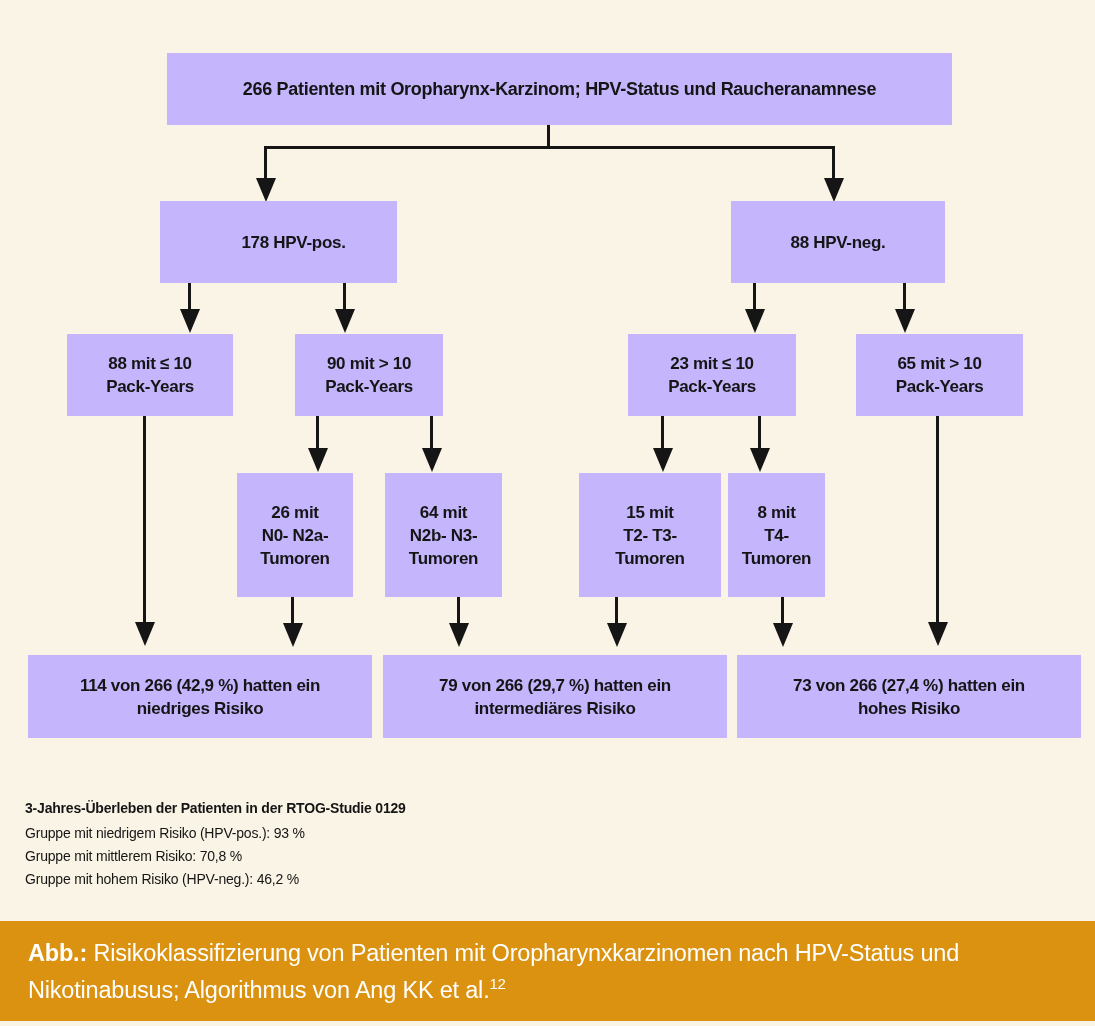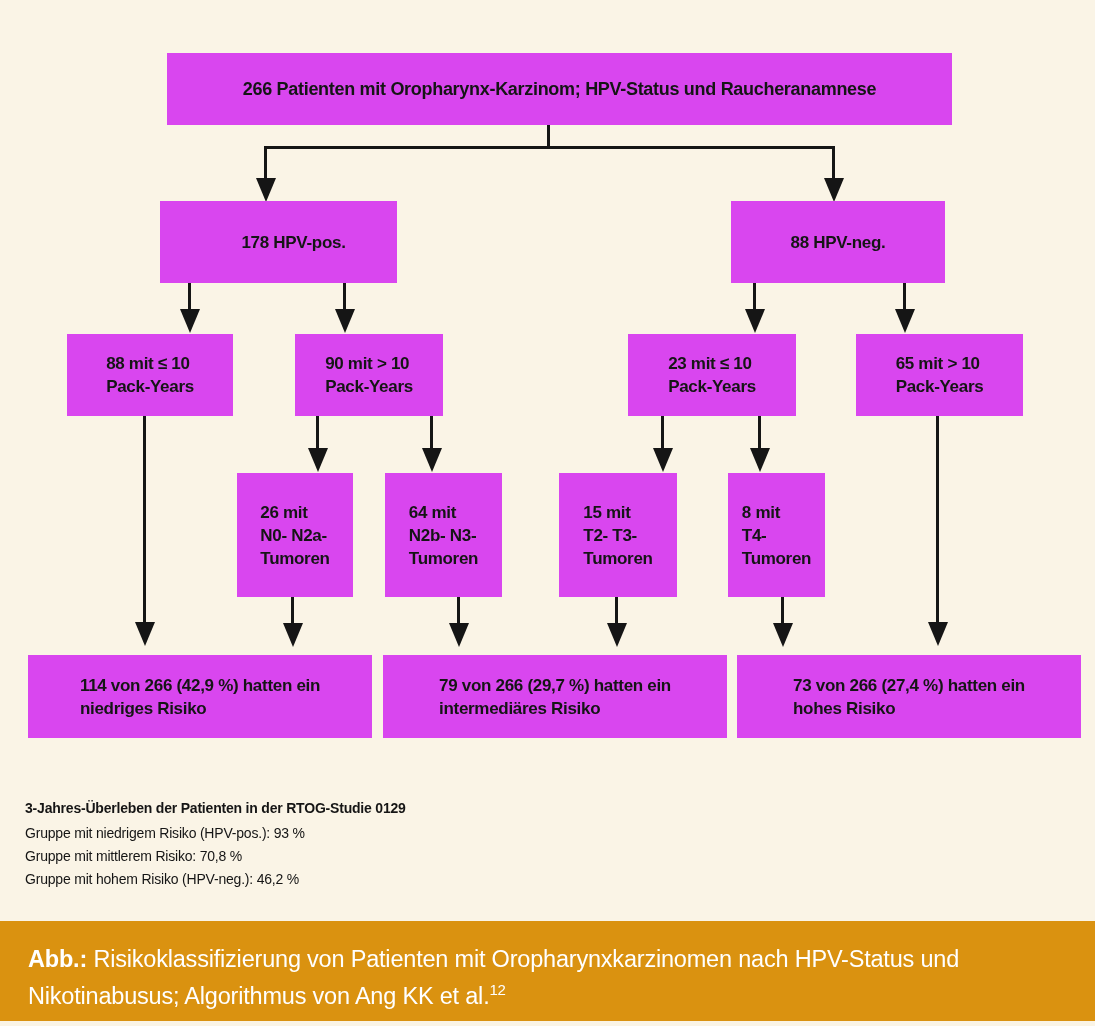--- a/index.html
+++ b/index.html
@@ -7,24 +7,25 @@
     position: relative;
     width: 1095px;
     height: 1026px;
     background: #faf4e6;
     overflow: hidden;
     font-family: "Liberation Sans", sans-serif;
     color: #151515;
   }
   .node {
     position: absolute;
-    background: #d946ef;
+    background: #c4b5fd;
     display: flex;
     align-items: center;
     justify-content: center;
+    text-align: center;
     font-weight: 700;
     font-size: 17px;
     line-height: 23px;
     letter-spacing: -0.3px;
     white-space: pre-line;
     color: #151515;
   }
   .node.top { font-size: 18px; }
   .vline { position: absolute; width: 3px; background: #151515; }
   .hline { position: absolute; height: 3px; background: #151515; }
@@ -41,21 +42,21 @@
     line-height: 23px;
     letter-spacing: -0.2px;
   }
   .footnote .fn-title { font-weight: 700; margin-bottom: 2px; }
   .caption-bar {
     position: absolute;
     left: 0; top: 921px;
     width: 1095px; height: 100px;
     background: #da9210;
     box-sizing: border-box;
-    padding: 20px 40px 0 28px;
+    padding: 14px 40px 0 28px;
     color: #ffffff;
     font-size: 23.5px;
     line-height: 37px;
     letter-spacing: -0.2px;
   }
   .caption-bar .cap-prefix { font-weight: 700; }
   .caption-bar sup { font-size: 15px; line-height: 0; }
 </style>
 </head>
 <body>
@@ -105,21 +106,21 @@
   <div class="ahead" style="left:135px; top:622px;"></div>
   <div class="vline" style="left:936px; top:416px; height:208px;"></div>
   <div class="ahead" style="left:928px; top:622px;"></div>
 
   <div class="node" style="left:237px; top:473px; width:116px; height:124px;">26 mit
 N0- N2a-
 Tumoren</div>
   <div class="node" style="left:385px; top:473px; width:117px; height:124px;">64 mit
 N2b- N3-
 Tumoren</div>
-  <div class="node" style="left:559px; top:473px; width:118px; height:124px;">15 mit
+  <div class="node" style="left:579px; top:473px; width:142px; height:124px;">15 mit
 T2- T3-
 Tumoren</div>
   <div class="node" style="left:728px; top:473px; width:97px; height:124px;">8 mit
 T4-
 Tumoren</div>
 
   <div class="vline" style="left:291px; top:597px; height:28px;"></div>
   <div class="ahead" style="left:283px; top:623px;"></div>
   <div class="vline" style="left:457px; top:597px; height:28px;"></div>
   <div class="ahead" style="left:449px; top:623px;"></div>

